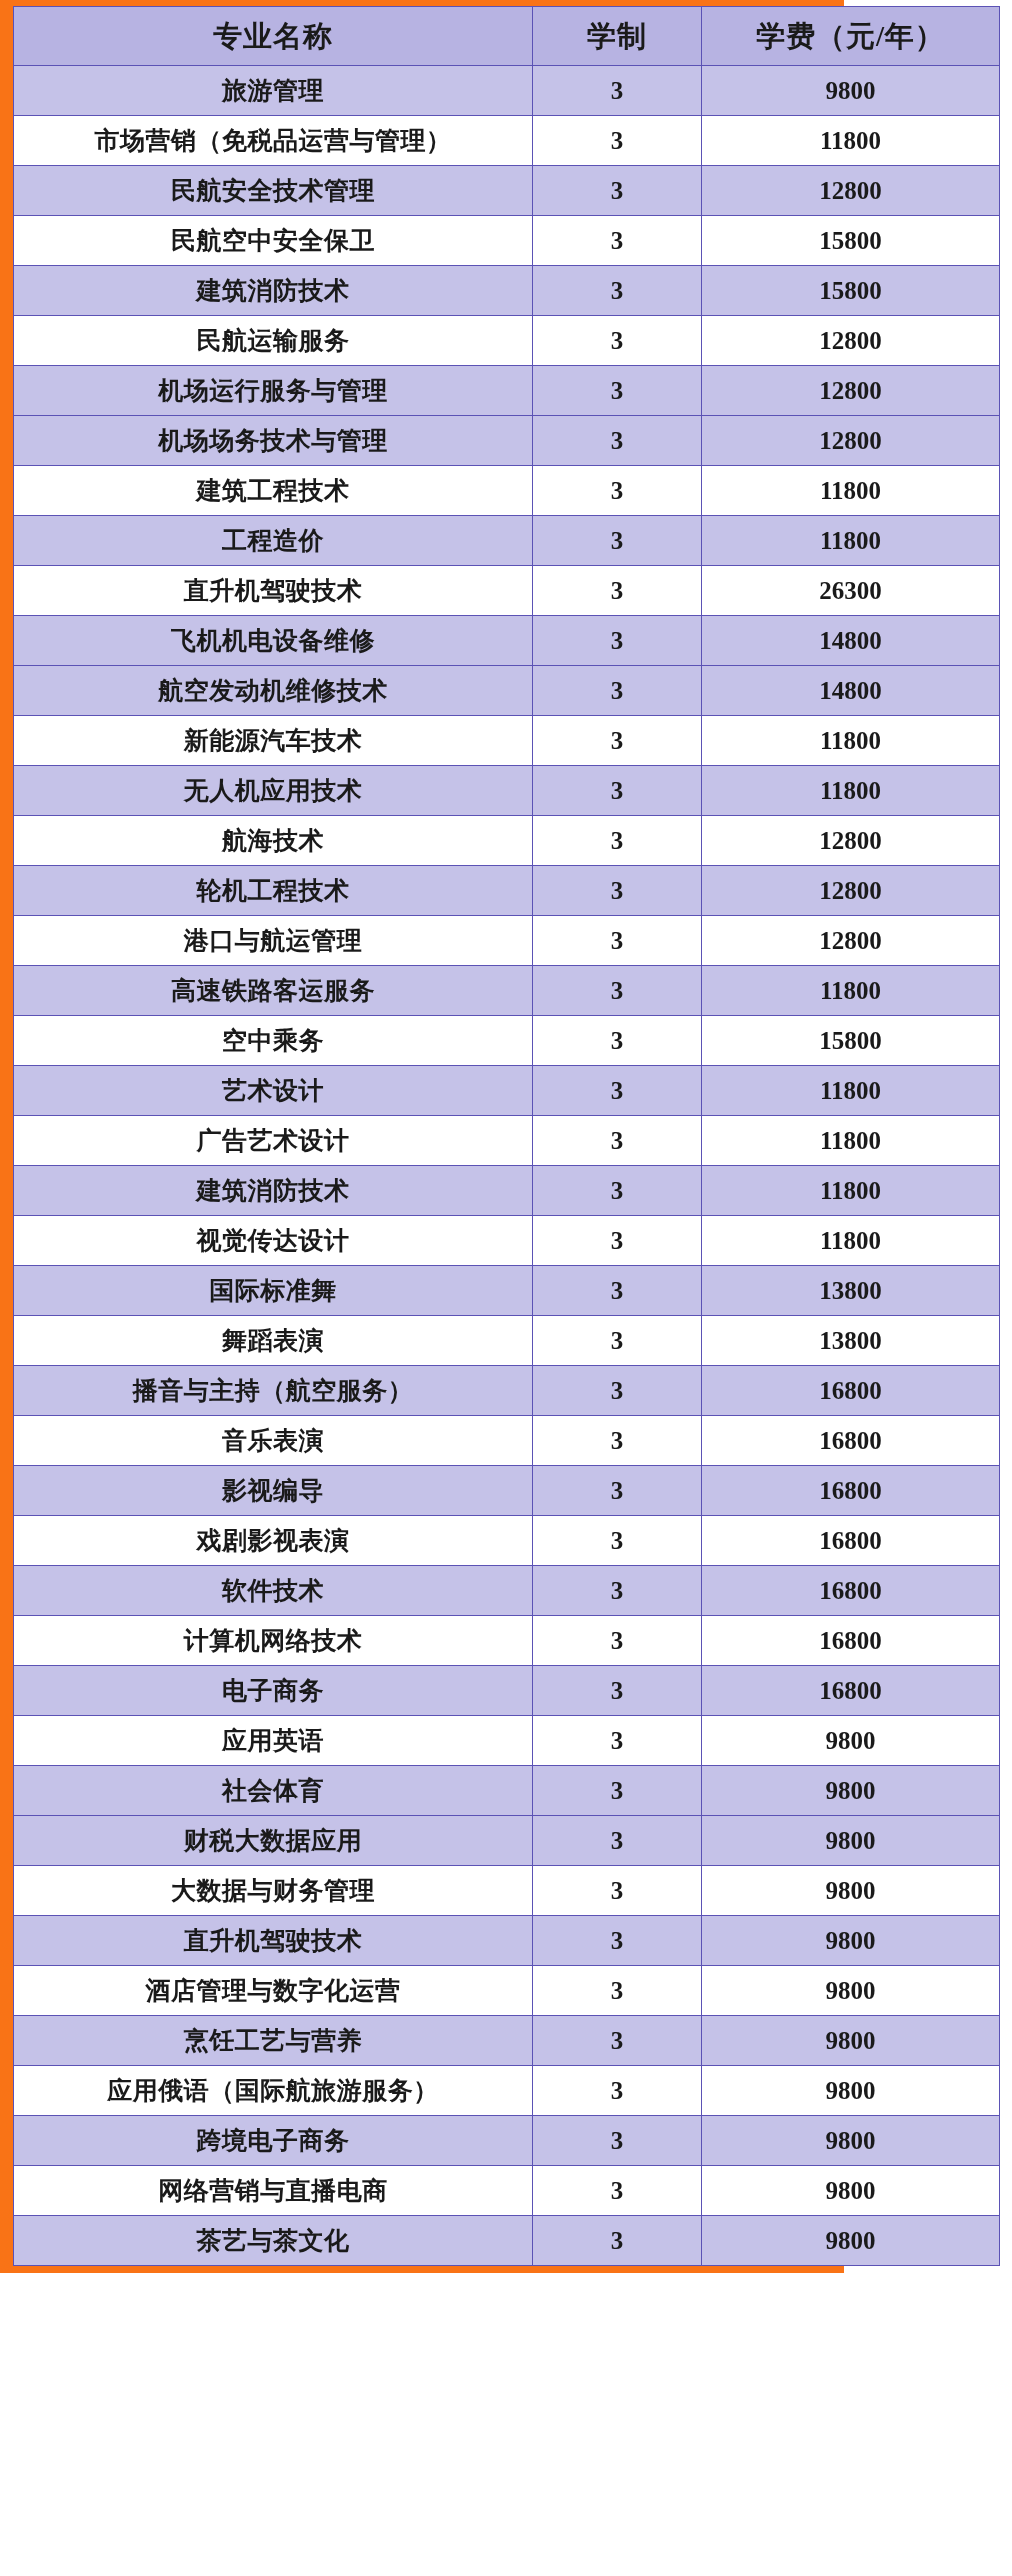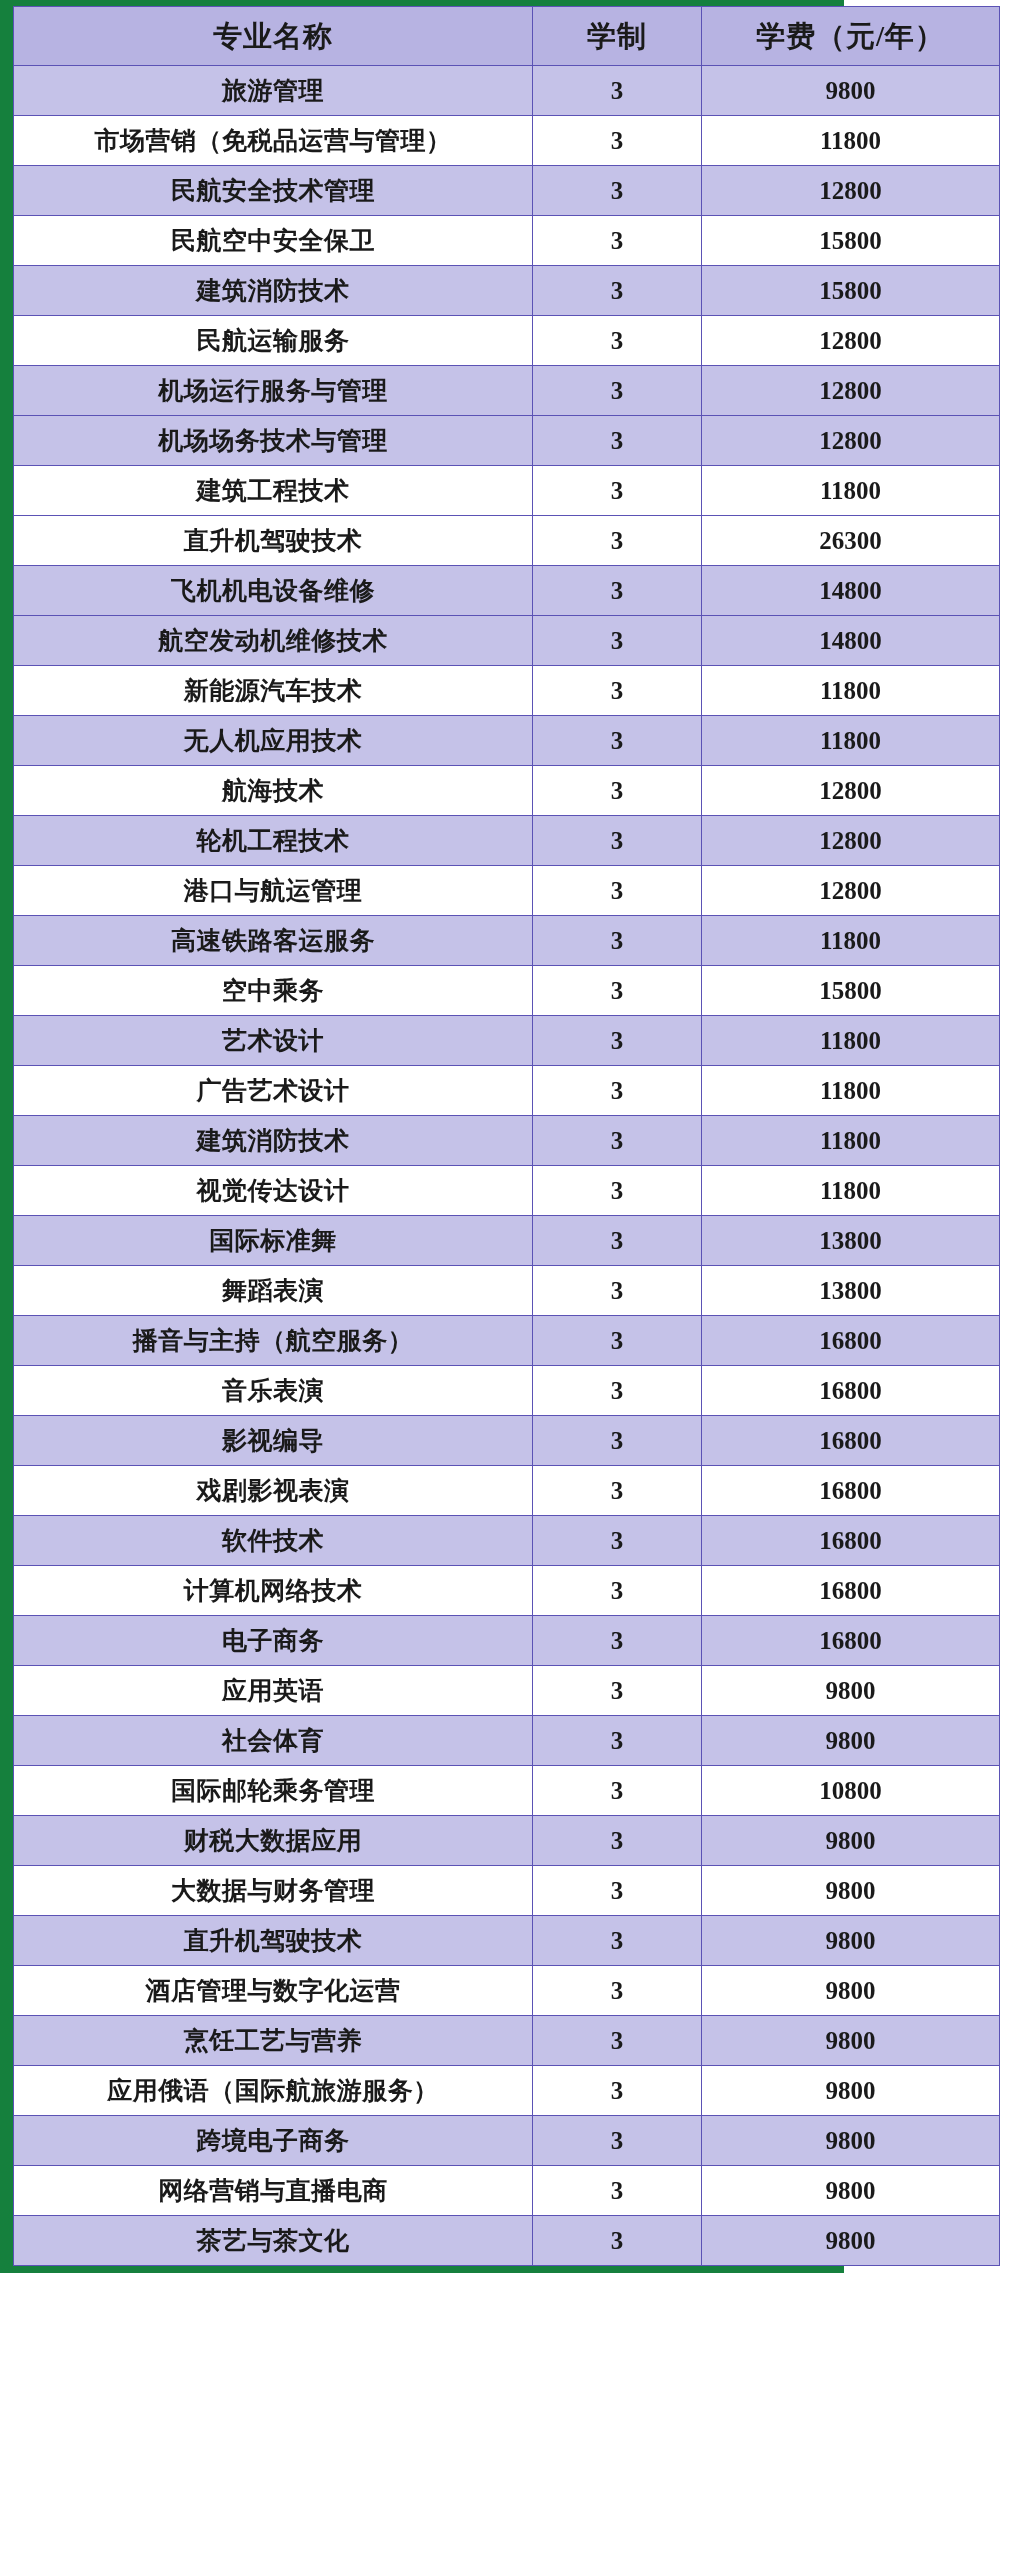--- a/index.html
+++ b/index.html
@@ -8,21 +8,21 @@
     background: #ffffff;
   }
   body {
     width: 1012px;
     font-family: "Liberation Serif", "DejaVu Serif", serif;
   }
   .sheet {
     width: 844px;
     box-sizing: border-box;
     padding: 5.6px 13px 7.5px 13px;
-    background: #15803d;
+    background: #f97316;
   }
   table.tuition-table {
     border-collapse: collapse;
     width: 986px;
     table-layout: fixed;
   }
   table.tuition-table col.c-major { width: 519px; }
   table.tuition-table col.c-years { width: 169px; }
   table.tuition-table col.c-fee   { width: 298px; }
 
@@ -118,20 +118,25 @@
         <tr class="row-odd">
           <td class="major-cell">机场场务技术与管理</td>
           <td class="years-cell">3</td>
           <td class="fee-cell">12800</td>
         </tr>
         <tr class="row-even">
           <td class="major-cell">建筑工程技术</td>
           <td class="years-cell">3</td>
           <td class="fee-cell">11800</td>
         </tr>
+        <tr class="row-odd">
+          <td class="major-cell">工程造价</td>
+          <td class="years-cell">3</td>
+          <td class="fee-cell">11800</td>
+        </tr>
         <tr class="row-even">
           <td class="major-cell">直升机驾驶技术</td>
           <td class="years-cell">3</td>
           <td class="fee-cell">26300</td>
         </tr>
         <tr class="row-odd">
           <td class="major-cell">飞机机电设备维修</td>
           <td class="years-cell">3</td>
           <td class="fee-cell">14800</td>
         </tr>
@@ -242,25 +247,20 @@
         </tr>
         <tr class="row-even">
           <td class="major-cell">应用英语</td>
           <td class="years-cell">3</td>
           <td class="fee-cell">9800</td>
         </tr>
         <tr class="row-odd">
           <td class="major-cell">社会体育</td>
           <td class="years-cell">3</td>
           <td class="fee-cell">9800</td>
-        </tr>
-        <tr class="row-even">
-          <td class="major-cell">国际邮轮乘务管理</td>
-          <td class="years-cell">3</td>
-          <td class="fee-cell">10800</td>
         </tr>
         <tr class="row-odd">
           <td class="major-cell">财税大数据应用</td>
           <td class="years-cell">3</td>
           <td class="fee-cell">9800</td>
         </tr>
         <tr class="row-even">
           <td class="major-cell">大数据与财务管理</td>
           <td class="years-cell">3</td>
           <td class="fee-cell">9800</td>

